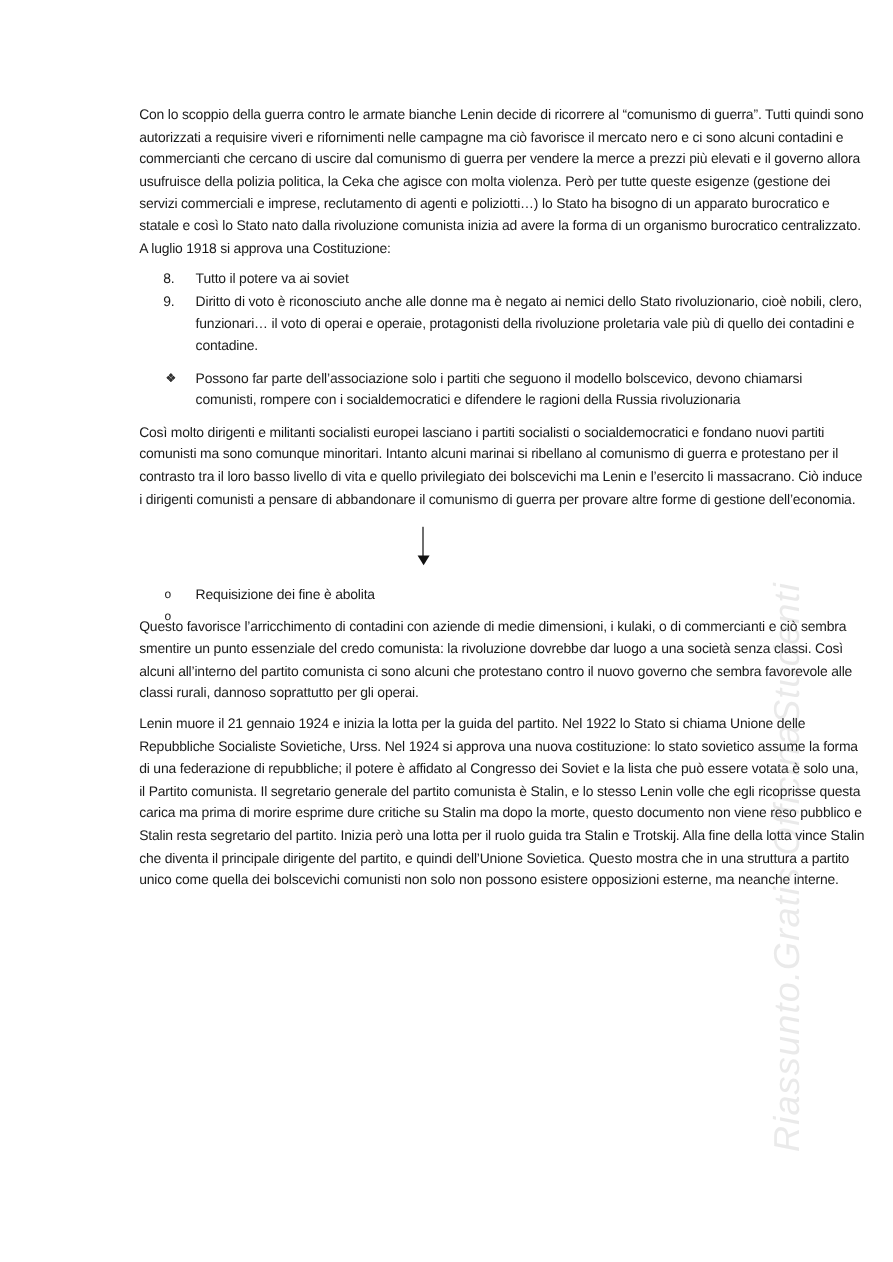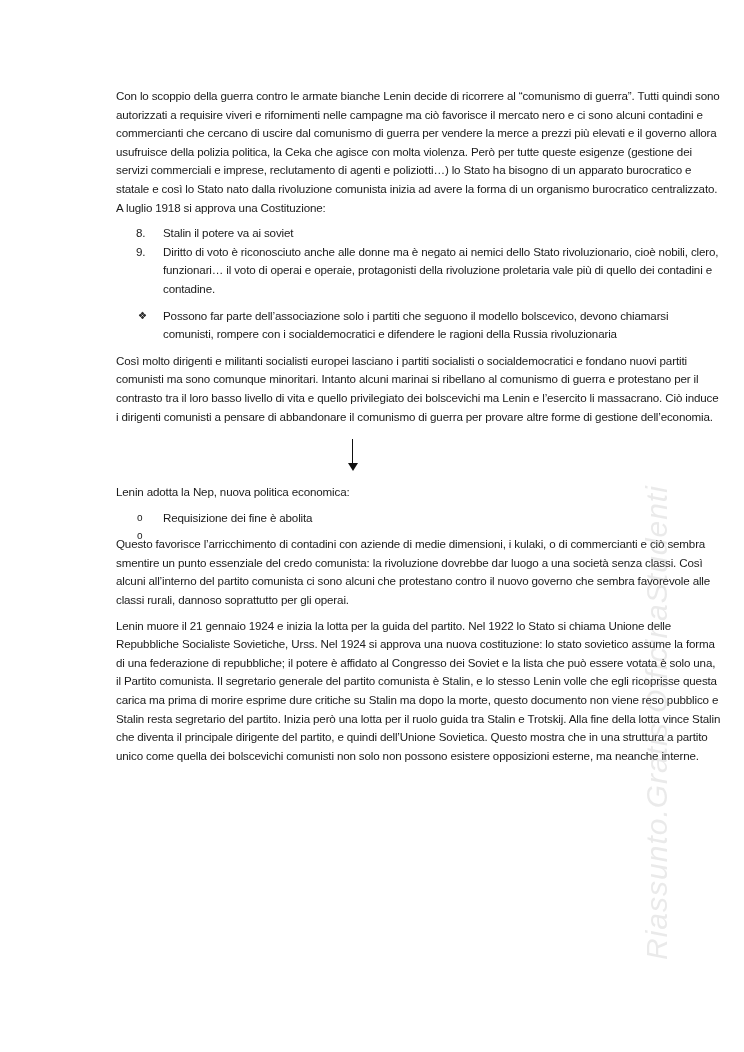--- a/index.html
+++ b/index.html
@@ -30,21 +30,21 @@
 </style>
 </head>
 <body>
 
 <div class="page">
   <p class="para">Con lo scoppio della guerra contro le armate bianche Lenin decide di ricorrere al “comunismo di guerra”. Tutti quindi sono autorizzati a requisire viveri e rifornimenti nelle campagne ma ciò favorisce il mercato nero e ci sono alcuni contadini e commercianti che cercano di uscire dal comunismo di guerra per vendere la merce a prezzi più elevati e il governo allora usufruisce della polizia politica, la Ceka che agisce con molta violenza. Però per tutte queste esigenze (gestione dei servizi commerciali e imprese, reclutamento di agenti e poliziotti…) lo Stato ha bisogno di un apparato burocratico e statale e così lo Stato nato dalla rivoluzione comunista inizia ad avere la forma di un organismo burocratico centralizzato. A luglio 1918 si approva una Costituzione:</p>
 
   <ul class="list">
     <li>
       <span class="marker num">8.</span>
-      <span>Stalin il potere va ai soviet</span>
+      <span>Tutto il potere va ai soviet</span>
     </li>
     <li>
       <span class="marker num">9.</span>
       <span>Diritto di voto è riconosciuto anche alle donne ma è negato ai nemici dello Stato rivoluzionario, cioè nobili, clero, funzionari… il voto di operai e operaie, protagonisti della rivoluzione proletaria vale più di quello dei contadini e contadine.</span>
     </li>
   </ul>
 
 
   <ul class="list">
     <li>
@@ -56,21 +56,20 @@
     </li>
   </ul>
 
   <p class="para">Così molto dirigenti e militanti socialisti europei lasciano i partiti socialisti o socialdemocratici e fondano nuovi partiti comunisti ma sono comunque minoritari. Intanto alcuni marinai si ribellano al comunismo di guerra e protestano per il contrasto tra il loro basso livello di vita e quello privilegiato dei bolscevichi ma Lenin e l’esercito li massacrano. Ciò induce i dirigenti comunisti a pensare di abbandonare il comunismo di guerra per provare altre forme di gestione dell’economia.</p>
 
   <div class="arrow-wrap">
     <div class="arrow-line"></div>
     <div class="arrow-head"></div>
   </div>
 
-  <p class="para">Lenin adotta la Nep, nuova politica economica:</p>
 
   <ul class="list">
     <li>
       <span class="marker circle">o</span>
       <span>Requisizione dei fine è abolita</span>
     </li>
     <li>
       <span class="marker circle">o</span>
     </li>
   </ul>

